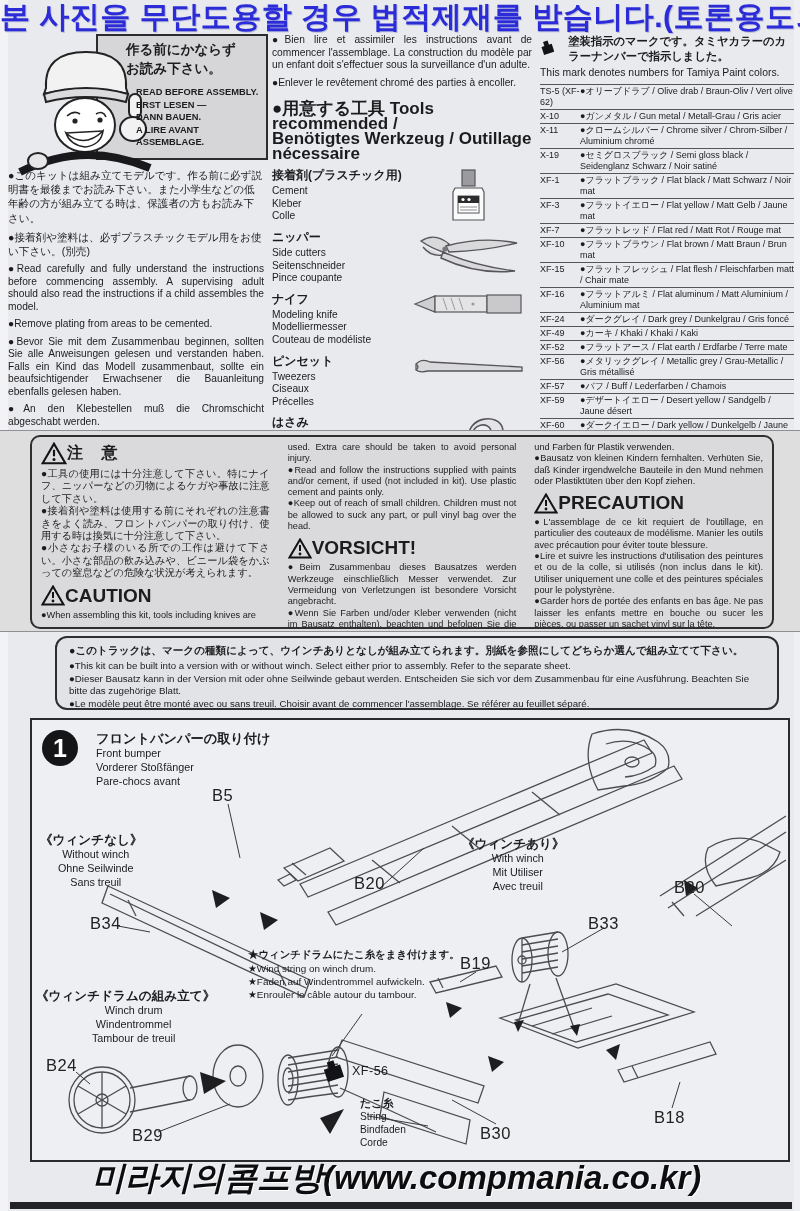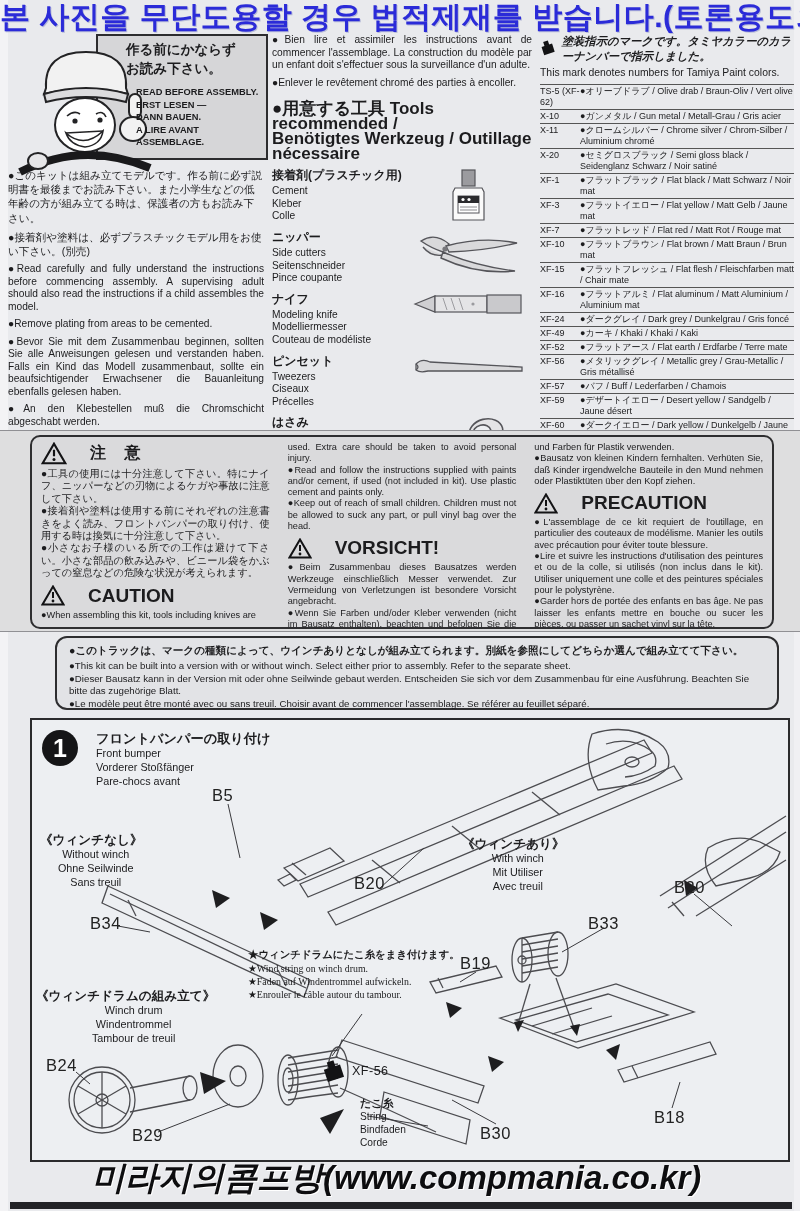--- a/index.html
+++ b/index.html
@@ -43,40 +43,40 @@
 
   
   .tools-head { font-size:17px; font-weight:bold; line-height:15px; margin:12px 0 6px; }
   .tool { display:flex; margin-bottom:6px; align-items:flex-start; }
   .tool-text { width:132px; flex:none; }
   .tool-jp { font-size:12px; font-weight:bold; margin-bottom:1px; }
   .tool-names { font-size:10.2px; line-height:12.6px; }
   .tool-icon { flex:1; display:flex; justify-content:center; padding-top:2px; }
 
   
-  .paint-head { display:flex; gap:7px;font-style:italic; }
+  .paint-head { display:flex; gap:14px; }
   .paint-jp { font-size:11.3px; font-weight:bold; line-height:15px; }
   .paint-en { font-size:10.4px; line-height:12.8px; margin:3px 0 4px; }
   .ptable { border-bottom:1px solid #555; }
   .prow { display:flex; border-top:1px solid #555; padding:1px 0; font-size:9px; line-height:11px; }
   .pcode { width:40px; flex:none; }
   .plabel { flex:1; }
   .pnotes { margin-top:5px; }
   .pnote-jp { font-size:11px; font-weight:bold; line-height:15px; }
   .pnote { font-size:9.6px; line-height:12.2px; }
 
   
   .caution-band { position:absolute; left:0; top:430px; width:800px; height:200px;
     background:#dededf; border-top:1px solid #909094; border-bottom:1px solid #909094; }
   .caution-box { position:absolute; left:30px; top:4px; width:740px; height:190px;
     border:2px solid #2e2e30; border-radius:10px; background:#dadadc;
     display:flex; overflow:hidden; }
   .ccol { flex:1; padding:5px 9px 4px; }
   .cdiv { width:0; }
-  .ctitle { display:flex; align-items:center; gap:23px; font-size:19px; font-weight:bold; margin:5px 0 3px; }
+  .ctitle { display:flex; align-items:center; gap:0; font-size:19px; font-weight:bold; margin:5px 0 3px; }
   .ctitle.first { margin-top:0; }
   .ctitle-jp { font-size:16px; letter-spacing:7px; }
   .ctext { font-size:9.2px; line-height:11.3px; text-align:justify; margin:0; }
   .ctext-jp { font-size:10.2px; line-height:12.4px; }
 
   
   .notice-box { position:absolute; left:55px; top:636px; width:724px; height:74px;
     border:2px solid #2e2e30; border-radius:12px; background:#e2e3e6; padding:5px 12px 0;
     box-sizing:border-box; }
   .notice-jp { font-size:10.6px; font-weight:bold; line-height:15px; margin-bottom:2px; }
@@ -89,21 +89,21 @@
   .step-num { position:absolute; left:10px; top:10px; width:36px; height:36px; z-index:2;
     border-radius:50%; background:#151517; color:#fff; font-size:25px; font-weight:bold;
     text-align:center; line-height:36px; }
   .step-titles { position:absolute; left:64px; top:10px; z-index:2; }
   .st-jp { font-size:13.2px; font-weight:bold; line-height:17px; }
   .st-lt { font-size:10.8px; line-height:13.8px; }
   .sect { position:absolute; z-index:2;text-align:center; }
   .sect-jp { font-size:12.6px; font-weight:bold; line-height:16px; }
   .sect-lt { font-size:10.8px; line-height:13.8px; padding-left:9px; }
   .dlabel { position:absolute; z-index:3; font-size:16.5px; color:#222; letter-spacing:0.5px; }
-  .stars { position:absolute; z-index:2;font-family:Liberation Serif, serif; }
+  .stars { position:absolute; z-index:2; }
   .star-jp { font-size:10.4px; font-weight:bold; line-height:14px; }
   .star-lt { font-size:9.9px; line-height:13.2px; }
   .xf-callout { position:absolute; z-index:3; font-size:12.5px; letter-spacing:0.5px; }
   .string-lbl { position:absolute; z-index:2; }
   .string-jp { font-size:11px; font-weight:bold; line-height:14px; }
   .string-lt { font-size:10.2px; line-height:13px; }
 </style>
 </head>
 <body>
 
@@ -292,21 +292,21 @@
         </div>
       <div class="prow">
           <div class="pcode">X-10</div>
           <div class="plabel">●ガンメタル / Gun metal / Metall-Grau / Gris acier</div>
         </div>
       <div class="prow">
           <div class="pcode">X-11</div>
           <div class="plabel">●クロームシルバー / Chrome silver / Chrom-Silber / Aluminium chromé</div>
         </div>
       <div class="prow">
-          <div class="pcode">X-20</div>
+          <div class="pcode">X-19</div>
           <div class="plabel">●セミグロスブラック / Semi gloss black / Seidenglanz Schwarz / Noir satiné</div>
         </div>
       <div class="prow">
           <div class="pcode">XF-1</div>
           <div class="plabel">●フラットブラック / Flat black / Matt Schwarz / Noir mat</div>
         </div>
       <div class="prow">
           <div class="pcode">XF-3</div>
           <div class="plabel">●フラットイエロー / Flat yellow / Matt Gelb / Jaune mat</div>
         </div>

